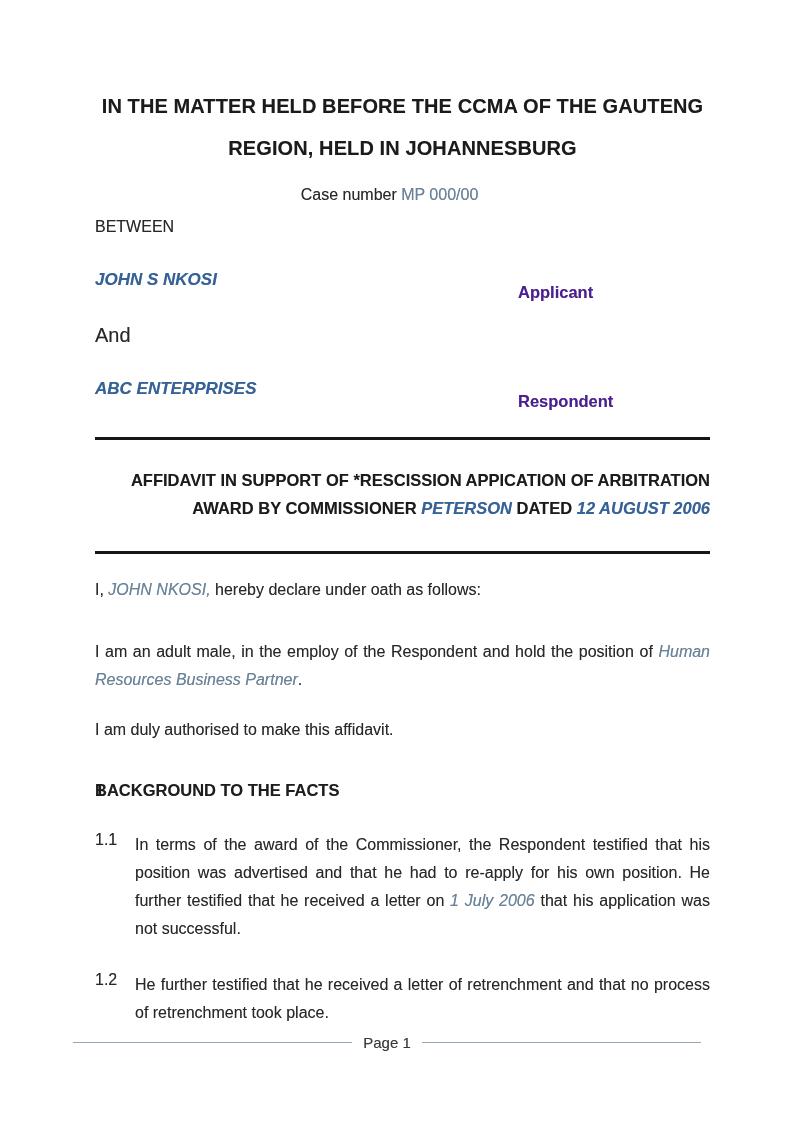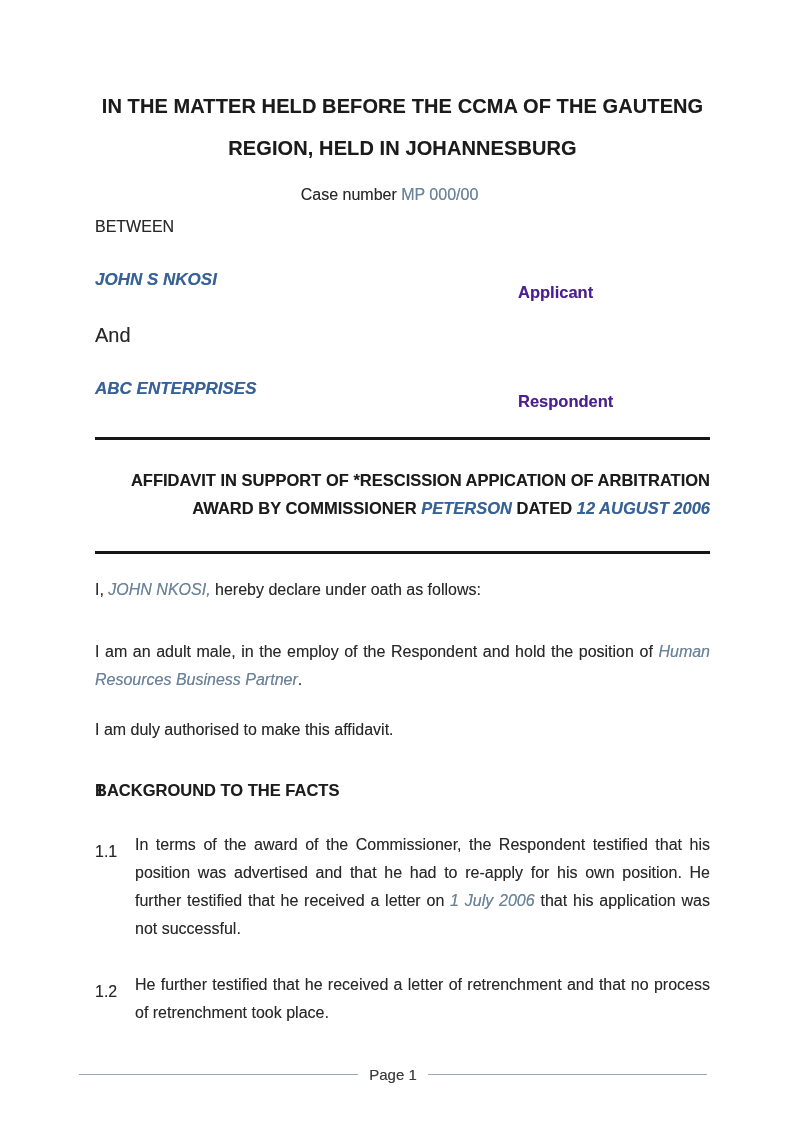--- a/index.html
+++ b/index.html
@@ -45,31 +45,31 @@
   .declaration   { top: 581px; }
   .employment    { top: 638px; line-height: 28px; text-align: justify; }
   .authorisation { top: 721px; }
 
   .section-head { top: 781px; }
   .num { position: absolute; left: 0; top: 0; font-size: 16px; }
   .section-head .num { font-weight: bold; font-size: 16.5px; color: #1d1d1d; }
   .section-title { font-weight: bold; font-size: 16.5px; color: #1d1d1d; }
 
   .clause { }
-  .clause .num { top: 12px; text-align: center; }
+  .clause .num { top: 0; text-align: center; }
   .clause-body {
     margin: 0 0 0 40px; width: 575px;
     font-size: 16px; line-height: 28px; text-align: justify;
   }
   .clause-1 { top: 831px; }
   .clause-2 { top: 971px; }
 
   .footer {
-    position: absolute; left: 79px; top: 1034px; width: 628px;
-    display: flex; align-items: center; gap: 11px; margin-top: 32px;
+    position: absolute; left: 73px; top: 1034px; width: 628px;
+    display: flex; align-items: center; gap: 11px;
   }
   .fline { flex: 1; height: 1px; background: var(--footer-rule, #9aa7b5); }
   .page-label { font-size: 15px; color: #3a3a3a; white-space: nowrap; }
 </style>
 </head>
 <body>
 
 <div class="page">
 
   <div class="abs doc-title">

